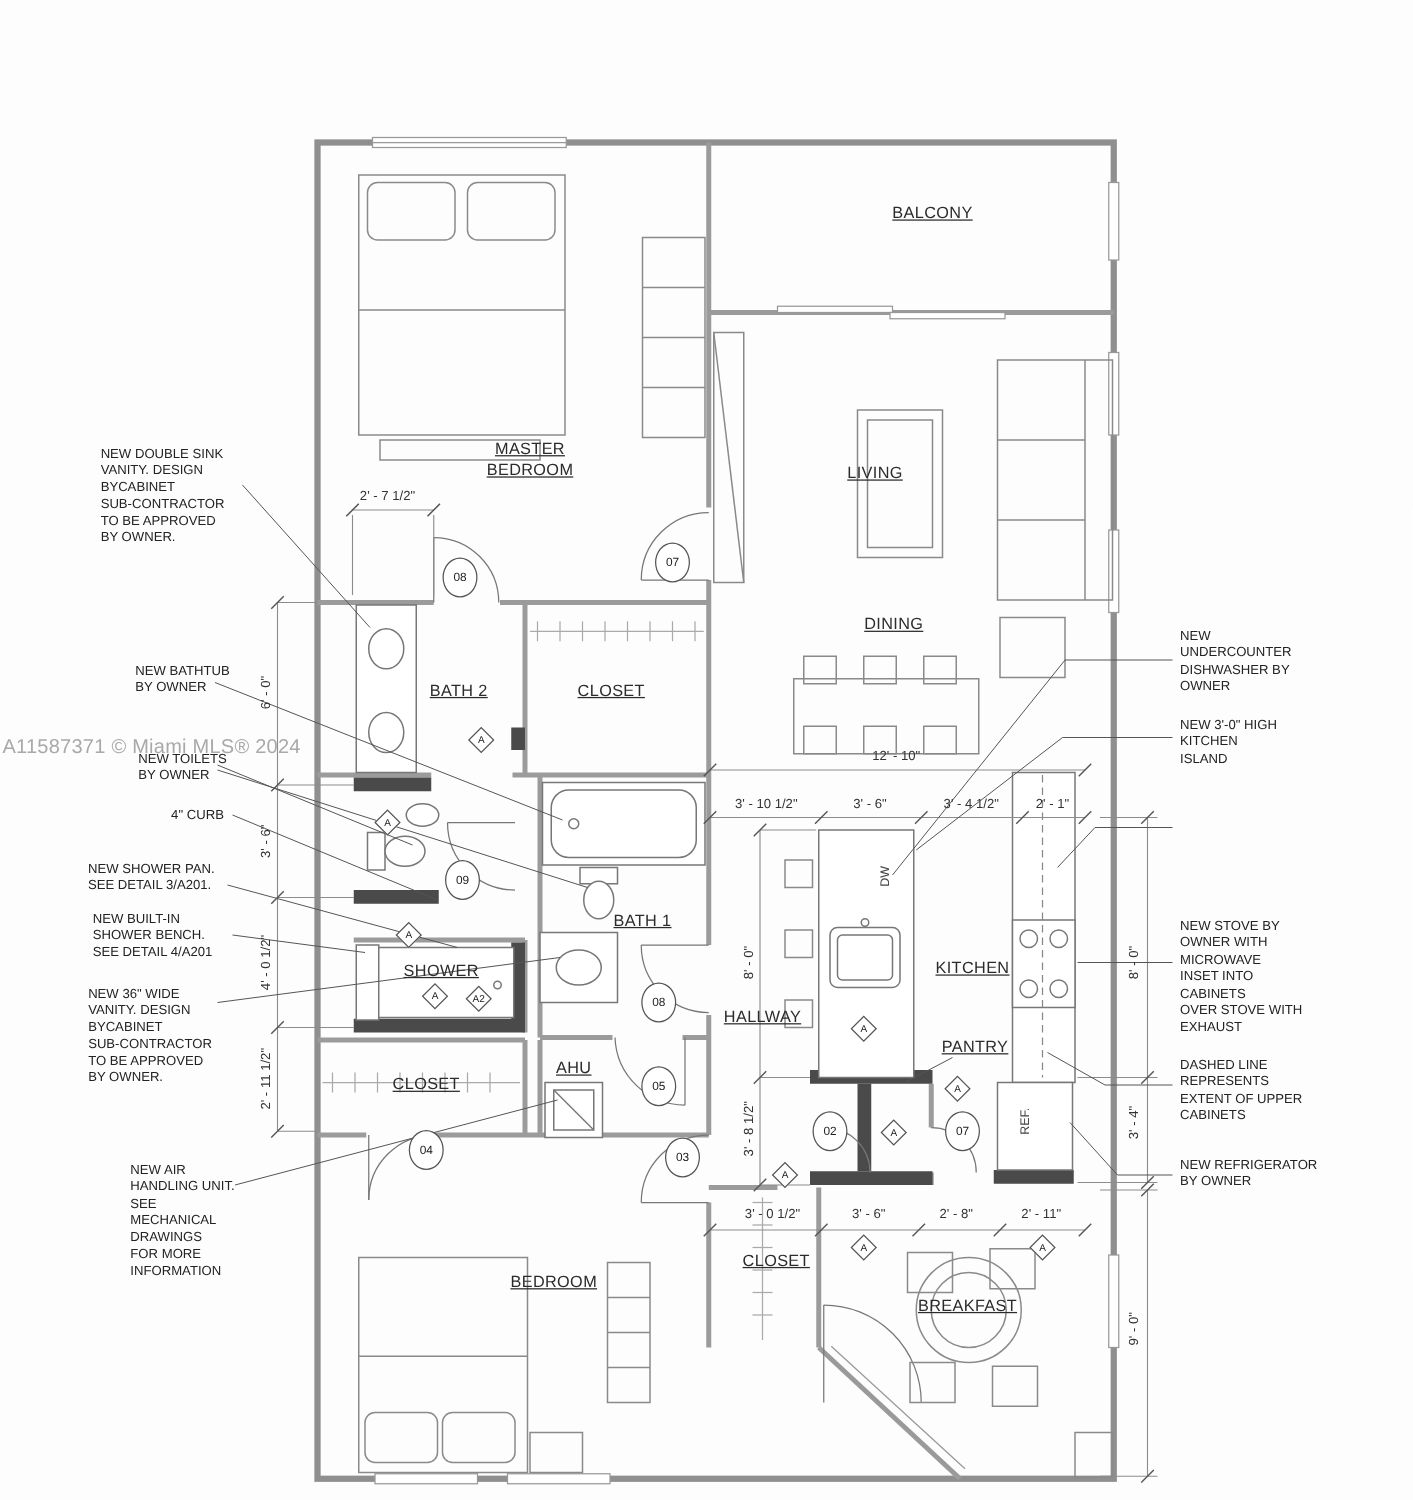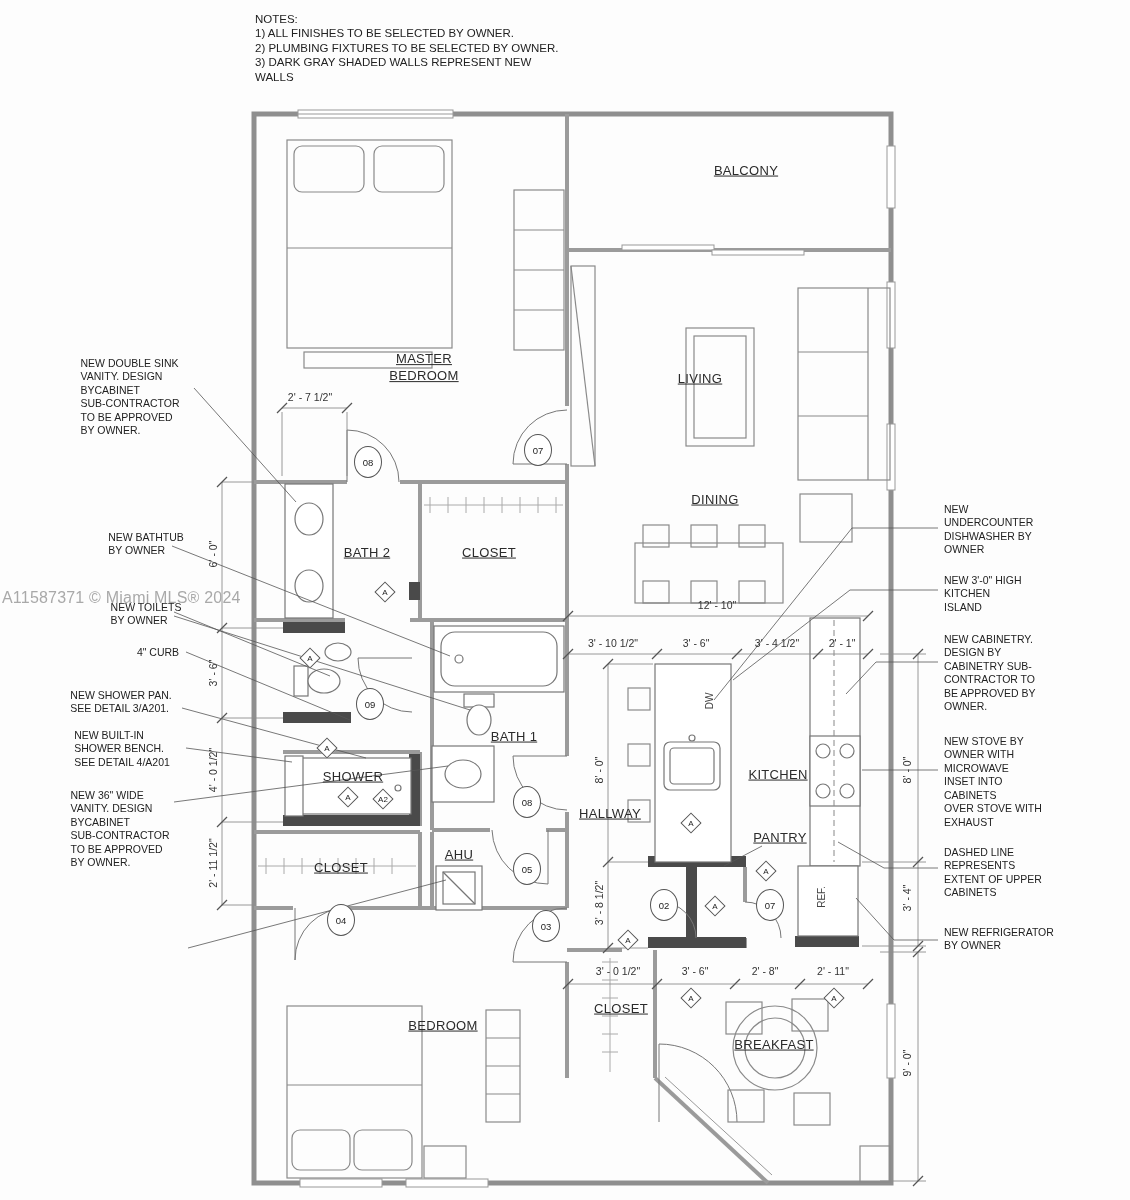--- a/index.html
+++ b/index.html
@@ -291,25 +291,20 @@
       <polyline points="938,528 852,528 714,700"></polyline>
       <polyline points="938,590 850,590 733,680"></polyline>
       <polyline points="938,662 876,662 846,694"></polyline>
       <polyline points="938,770 862,770"></polyline>
       <polyline points="938,868 884,868 838,842"></polyline>
       <polyline points="938,940 894,940 856,898"></polyline>
       <polyline points="762,846 724,866"></polyline>
     </g>
   </svg>
 
-  <div class="notes" style="left:255px;top:12px">NOTES:
-1) ALL FINISHES TO BE SELECTED BY OWNER.
-2) PLUMBING FIXTURES TO BE SELECTED BY OWNER.
-3) DARK GRAY SHADED WALLS REPRESENT NEW
-WALLS</div>
 
   <div class="wm" style="left:2px;top:589px">A11587371 © Miami MLS® 2024</div>
 
   <div class="lbl" style="left:746px;top:171px">BALCONY</div>
   <div class="lbl" style="left:424px;top:368px">MASTER
 BEDROOM</div>
   <div class="lbl" style="left:700px;top:379px">LIVING</div>
   <div class="lbl" style="left:715px;top:500px">DINING</div>
   <div class="lbl" style="left:367px;top:553px">BATH 2</div>
   <div class="lbl" style="left:489px;top:553px">CLOSET</div>
@@ -418,34 +413,35 @@
 SEE DETAIL 3/A201.</div>
   <div class="ann ann-c" style="left:122px;top:729px">NEW BUILT-IN
 SHOWER BENCH.
 SEE DETAIL 4/A201</div>
   <div class="ann ann-c" style="left:120px;top:789px">NEW 36" WIDE
 VANITY. DESIGN
 BYCABINET
 SUB-CONTRACTOR
 TO BE APPROVED
 BY OWNER.</div>
+  <div class="ann ann-c" style="left:146px;top:930px">NEW AIR
+HANDLING UNIT.
+SEE
+MECHANICAL
+DRAWINGS
+FOR MORE
+INFORMATION</div>
 
   <div class="ann" style="left:944px;top:503px">NEW
 UNDERCOUNTER
 DISHWASHER BY
 OWNER</div>
   <div class="ann" style="left:944px;top:574px">NEW 3'-0" HIGH
 KITCHEN
 ISLAND</div>
-  <div class="ann" style="left:944px;top:633px">NEW CABINETRY.
-DESIGN BY
-CABINETRY SUB-
-CONTRACTOR TO
-BE APPROVED BY
-OWNER.</div>
   <div class="ann" style="left:944px;top:735px">NEW STOVE BY
 OWNER WITH
 MICROWAVE
 INSET INTO
 CABINETS
 OVER STOVE WITH
 EXHAUST</div>
   <div class="ann" style="left:944px;top:846px">DASHED LINE
 REPRESENTS
 EXTENT OF UPPER

